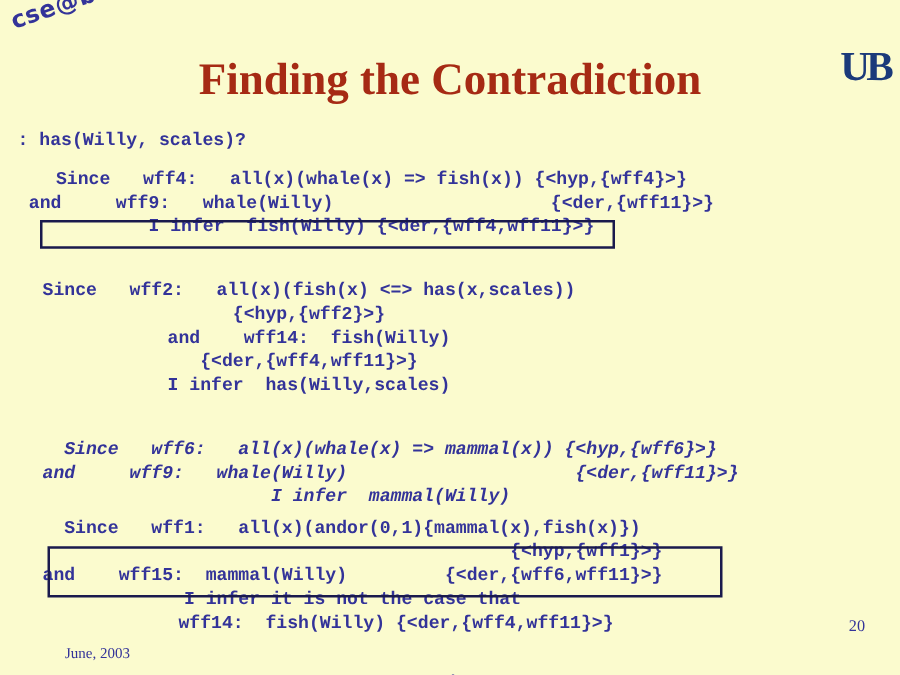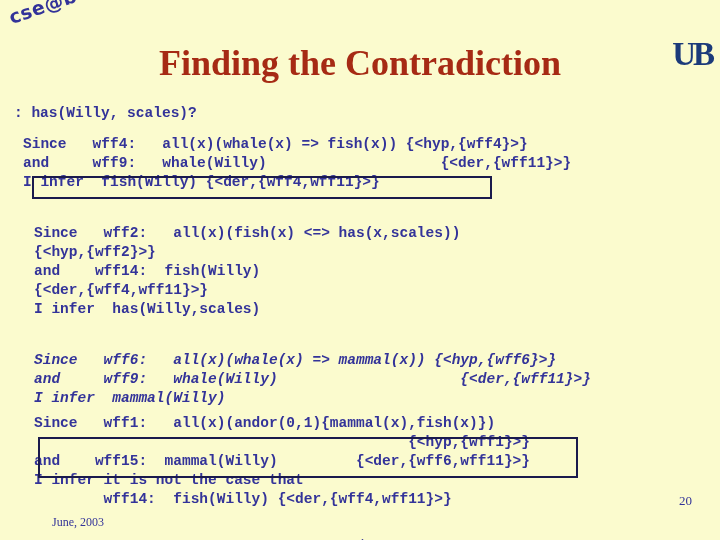--- a/index.html
+++ b/index.html
@@ -68,20 +68,21 @@
 
   
   .mono {
     color: #333399;
     font-family: "Liberation Mono", "DejaVu Sans Mono", monospace;
     font-weight: bold;
     font-size: 14.5px;
     line-height: 19px;
     white-space: pre;
     position: absolute;
+    text-align: center;
   }
 
   #prompt-line { left: 14px; top: 104px; }
 
   #block1 { left: 23px; top: 135px; }
   #block2 { left: 34px; top: 224px; }
   #block3 { left: 34px; top: 351px; font-style: italic; }
   #block4 { left: 34px; top: 414px; }
 
   

